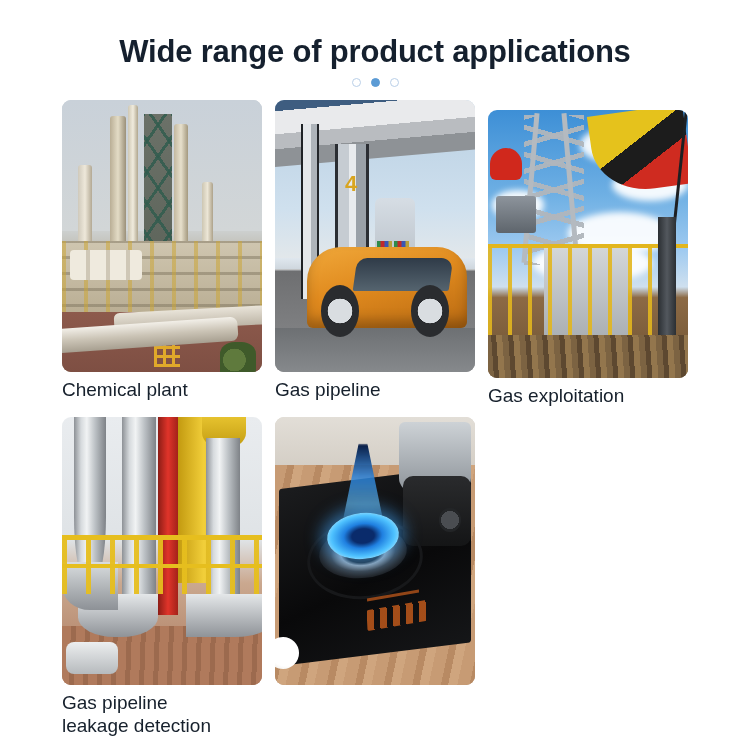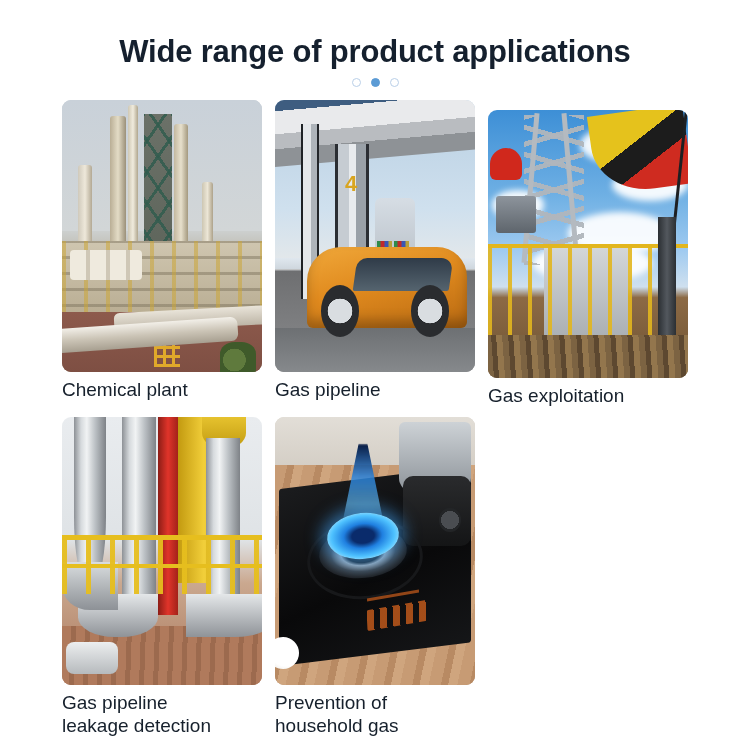--- a/index.html
+++ b/index.html
@@ -337,18 +337,16 @@
         <div class="s-pot-base"></div>
         <div class="s-knob"></div>
         <div class="s-grate"></div>
         <div class="s-plume"></div>
         <div class="s-burner"></div>
         <div class="s-flame"></div>
         <div class="s-ctrl2"></div>
         <div class="s-ctrl"></div>
         <div class="s-bowl"></div>
       </div>
-      <div class="caption">Prevention of
-household gas</div>
     </div>
 
   </div>
 </div>
 
 </body></html>

